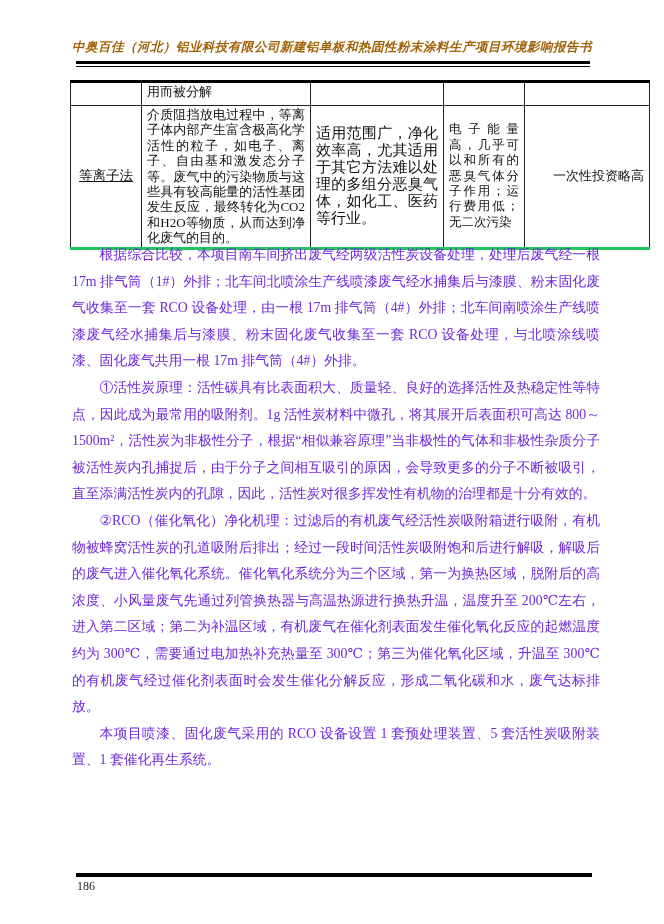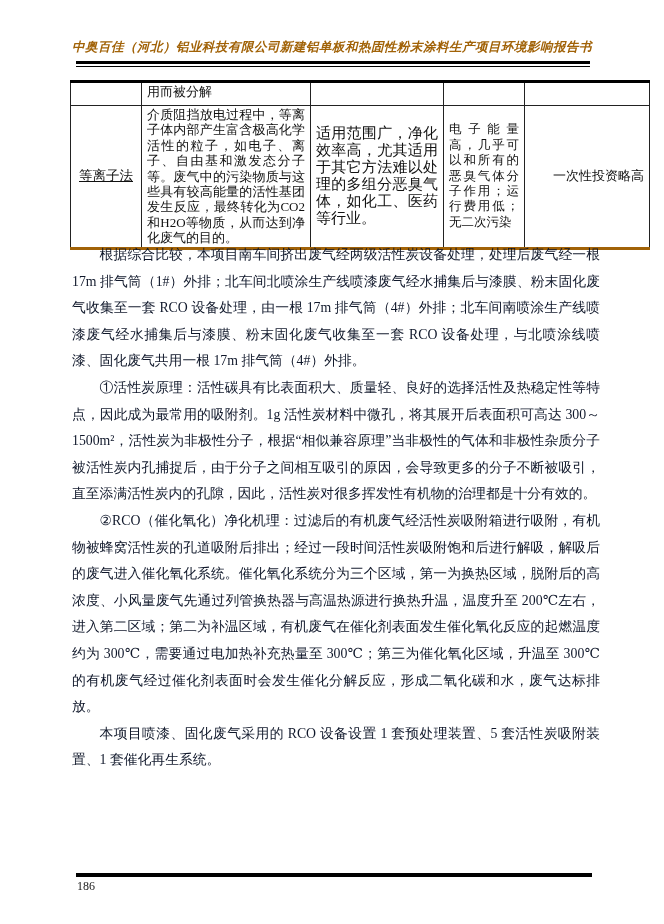--- a/index.html
+++ b/index.html
@@ -58,41 +58,41 @@
     vertical-align: middle;
     overflow: hidden;
   }
   .cmp-table tr.row-top td {
     border-top: 3px solid #000;
     height: 20px;
     vertical-align: top;
     text-align: left;
   }
   .cmp-table tr.row-main td {
-    border-bottom: 3px solid #a16207;
+    border-bottom: 3px solid #22c55e;
     height: 138px;
   }
   .col-method   { width: 60px;  text-align: center; font-size: 13.5px; text-decoration: underline; }
   .col-principle{ width: 158px; text-align: justify; text-justify: inter-ideograph;
                   line-height: 15.4px; font-size: 13px; vertical-align: top; padding: 3px 5px 2px 5px; }
   .col-apply    { width: 122px; text-align: justify; line-height: 17px; font-size: 15px; padding: 2px 5px; }
   .col-adv      { width: 70px;  text-align: justify; line-height: 15.4px; font-size: 12.5px; padding: 2px 4px; }
   .col-cost     { width: 114px; text-align: right; font-size: 13px; }
 
   
   .body-text {
     position: absolute;
     top: 242px;
     left: 72px;
     width: 528px;
     font-size: 13.8px;
     line-height: 26.6px;
     text-align: justify;
     text-justify: inter-ideograph;
-    color: #0f172a;
+    color: #6d28d9;
   }
   .body-text p {
     margin: 0;
     text-indent: 2em;
   }
 
   
   .footer-rule {
     position: absolute;
     top: 873px;
@@ -131,21 +131,21 @@
       <td class="col-principle">介质阻挡放电过程中，等离子体内部产生富含极高化学活性的粒子，如电子、离子、自由基和激发态分子等。废气中的污染物质与这些具有较高能量的活性基团发生反应，最终转化为CO2 和H2O等物质，从而达到净化废气的目的。</td>
       <td class="col-apply">适用范围广，净化效率高，尤其适用于其它方法难以处理的多组分恶臭气体，如化工、医药等行业。</td>
       <td class="col-adv">电子能量高，几乎可以和所有的恶臭气体分子作用；运行费用低；无二次污染</td>
       <td class="col-cost">一次性投资略高</td>
     </tr>
   </tbody>
     </table>
 
   <div class="body-text">
     <p>根据综合比较，本项目南车间挤出废气经两级活性炭设备处理，处理后废气经一根 17m 排气筒（1#）外排；北车间北喷涂生产线喷漆废气经水捕集后与漆膜、粉末固化废气收集至一套 RCO 设备处理，由一根 17m 排气筒（4#）外排；北车间南喷涂生产线喷漆废气经水捕集后与漆膜、粉末固化废气收集至一套 RCO 设备处理，与北喷涂线喷漆、固化废气共用一根 17m 排气筒（4#）外排。</p>
-    <p>①活性炭原理：活性碳具有比表面积大、质量轻、良好的选择活性及热稳定性等特点，因此成为最常用的吸附剂。1g 活性炭材料中微孔，将其展开后表面积可高达 300～1500m²，活性炭为非极性分子，根据“相似兼容原理”当非极性的气体和非极性杂质分子被活性炭内孔捕捉后，由于分子之间相互吸引的原因，会导致更多的分子不断被吸引，直至添满活性炭内的孔隙，因此，活性炭对很多挥发性有机物的治理都是十分有效的。</p>
+    <p>①活性炭原理：活性碳具有比表面积大、质量轻、良好的选择活性及热稳定性等特点，因此成为最常用的吸附剂。1g 活性炭材料中微孔，将其展开后表面积可高达 800～1500m²，活性炭为非极性分子，根据“相似兼容原理”当非极性的气体和非极性杂质分子被活性炭内孔捕捉后，由于分子之间相互吸引的原因，会导致更多的分子不断被吸引，直至添满活性炭内的孔隙，因此，活性炭对很多挥发性有机物的治理都是十分有效的。</p>
     <p>②RCO（催化氧化）净化机理：过滤后的有机废气经活性炭吸附箱进行吸附，有机物被蜂窝活性炭的孔道吸附后排出；经过一段时间活性炭吸附饱和后进行解吸，解吸后的废气进入催化氧化系统。催化氧化系统分为三个区域，第一为换热区域，脱附后的高浓度、小风量废气先通过列管换热器与高温热源进行换热升温，温度升至 200℃左右，进入第二区域；第二为补温区域，有机废气在催化剂表面发生催化氧化反应的起燃温度约为 300℃，需要通过电加热补充热量至 300℃；第三为催化氧化区域，升温至 300℃的有机废气经过催化剂表面时会发生催化分解反应，形成二氧化碳和水，废气达标排放。</p>
     <p>本项目喷漆、固化废气采用的 RCO 设备设置 1 套预处理装置、5 套活性炭吸附装置、1 套催化再生系统。</p>
   </div>
 
   <div class="footer-rule"></div>
   <div class="page-number">186</div>
 
 </div>
 
 </body></html>

